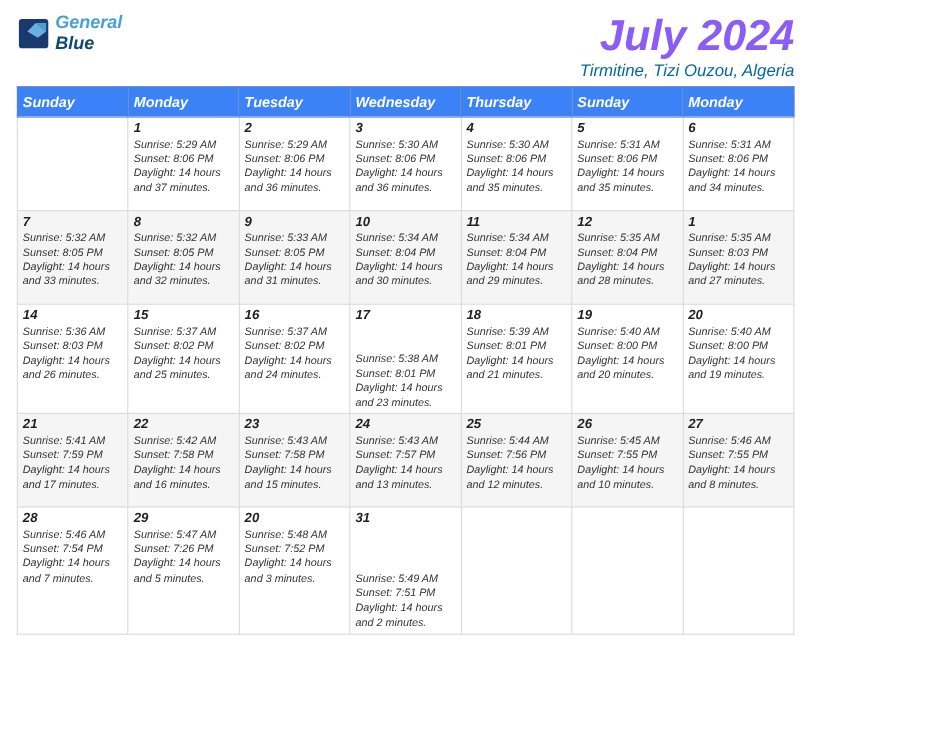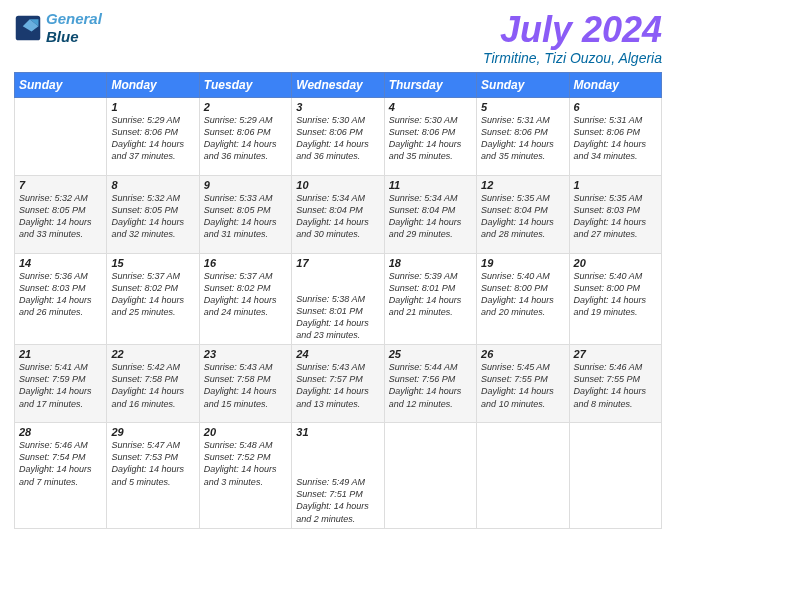--- a/index.html
+++ b/index.html
@@ -340,21 +340,21 @@
           <td>
             <span class="day-num">28</span>
             <div class="day-info" style="white-space: pre-line;">Sunrise: 5:46 AM
 Sunset: 7:54 PM
 Daylight: 14 hours
 and 7 minutes.</div>
           </td>
           <td>
             <span class="day-num">29</span>
             <div class="day-info" style="white-space: pre-line;">Sunrise: 5:47 AM
-Sunset: 7:53 PM
+Sunset: 7:26 PM
 Daylight: 14 hours
 and 5 minutes.</div>
           </td>
           <td>
             <span class="day-num">20</span>
             <div class="day-info" style="white-space: pre-line;">Sunrise: 5:48 AM
 Sunset: 7:52 PM
 Daylight: 14 hours
 and 3 minutes.</div>
           </td>

